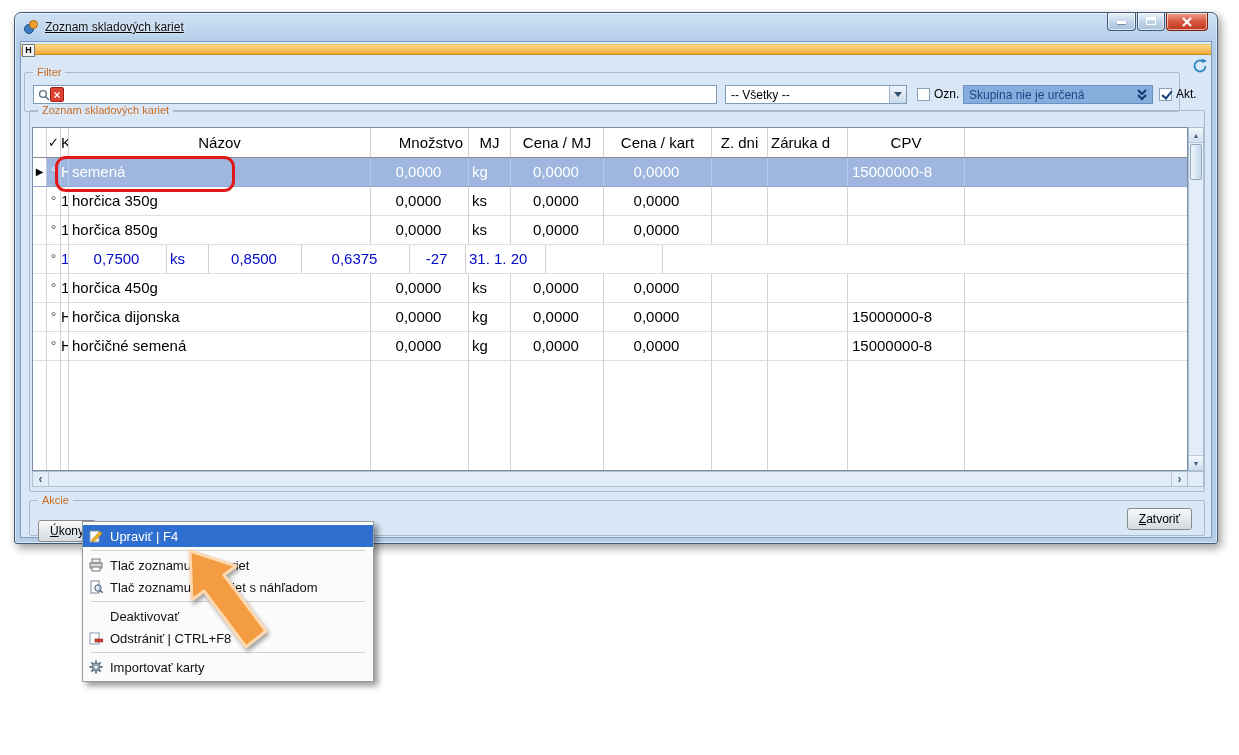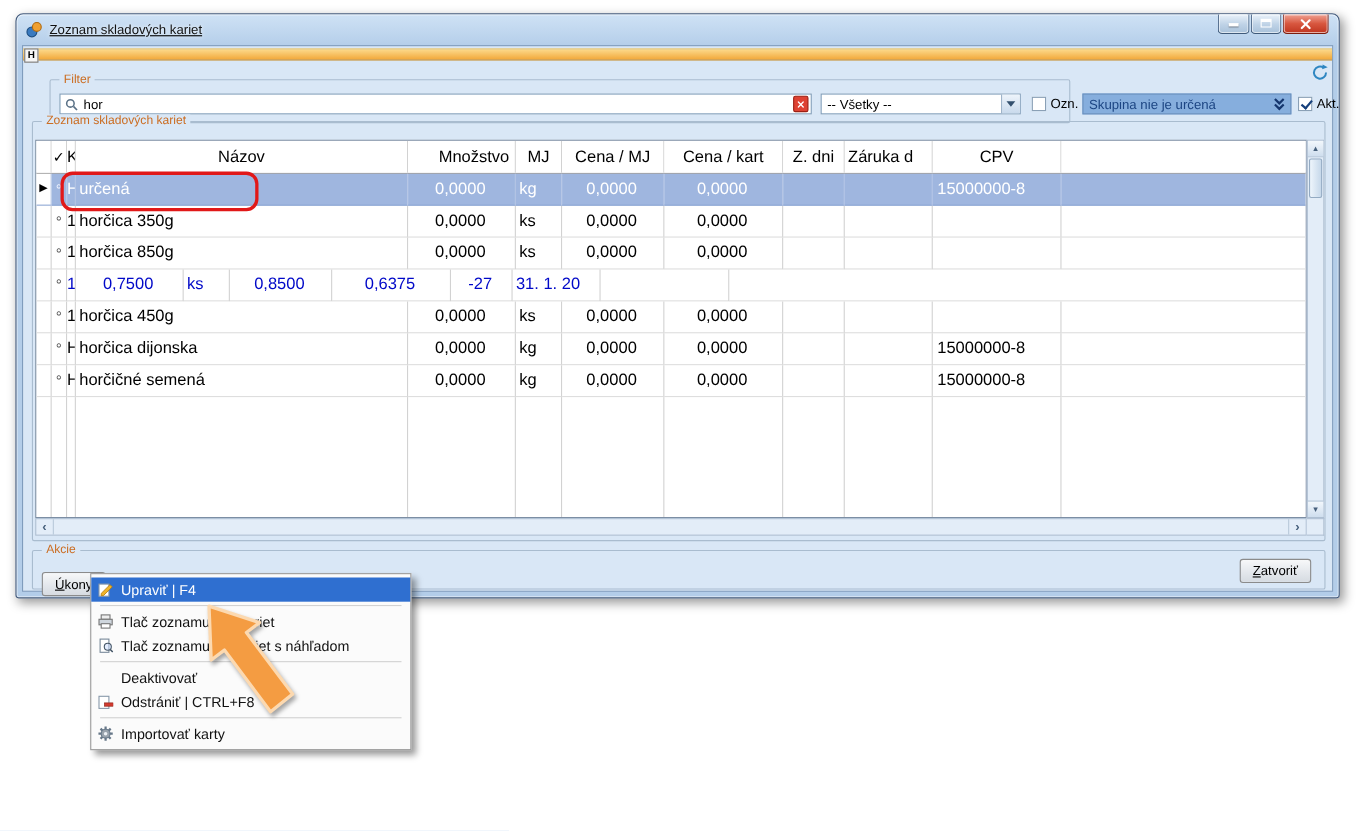--- a/index.html
+++ b/index.html
@@ -33,21 +33,21 @@
   .hbar { position: absolute; left: 0; right: 0; top: 2px; height: 11px;
     background: linear-gradient(#fcd98a, #f2a93b); border-top: 1px solid #ecc25d; border-bottom: 1px solid #c8891f; }
   .hbadge { position: absolute; left: 1px; top: -1px; width: 13px; height: 13px; background: #f6f6f6;
     border: 1px solid #777; font-size: 9px; font-weight: bold; color: #000; text-align: center; line-height: 11px; }
   .refresh { position: absolute; right: 3px; top: 16px; width: 16px; height: 16px; }
 
   
   .groupbox { position: absolute; border: 1px solid #a9bccf; border-radius: 2px; }
   .gb-label { position: absolute; top: -7px; left: 8px; background: #d9e7f6; padding: 0 4px;
     font-size: 11px; color: #cb6d22; }
-  .filter-box { left: 24px; top: 30px; width: 928px; height: 40px; }
+  .filter-box { left: 3px; top: 30px; width: 1156px; height: 40px; }
   .list-box  { left: 8px; top: 68px; width: 1176px; height: 382px; }
   .actions-box { left: 8px; top: 458px; width: 1176px; height: 36px; }
 
   
   .search-input { position: absolute; left: 8px; top: 12px; width: 684px; height: 19px; background: #fff;
     border: 1px solid #7f9db9; display: flex; align-items: center; padding: 0 2px 0 4px; }
   .search-text { font-size: 12px; color: #000; margin-left: 5px; flex: 1; }
   .clear-btn { width: 14px; height: 15px; background: #de4233; border: 1px solid #9c2015; border-radius: 2px;
     display: flex; align-items: center; justify-content: center; }
   .clear-btn .xbars { transform: scale(.62); margin-top: 0; }
@@ -177,21 +177,20 @@
       </svg>
 
       <div class="groupbox filter-box">
         <span class="gb-label">Filter</span>
 
         <div class="search-input">
           <svg width="12" height="12">
             <circle cx="5" cy="5" r="3.4" fill="none" stroke="#5a7186" stroke-width="1.4"></circle>
             <line x1="7.8" y1="7.8" x2="11" y2="11" stroke="#5a7186" stroke-width="1.6"></line>
           </svg>
-          <span class="search-text">hor</span>
           <span class="clear-btn">
               <span class="xbars"></span>
             </span>
         </div>
 
         <div class="dropdown">
           <span>-- Všetky --</span>
           <span class="dd-btn">
               <span class="tri-down"></span>
             </span>
@@ -232,21 +231,21 @@
             <div class="cell col-zdni">Z. dni</div>
             <div class="cell col-zar">Záruka d</div>
             <div class="cell col-cpv">CPV</div>
             <div class="cell col-fill"></div>
           </div>
 
           <div class="g-row row selected">
             <div class="cell col-ind ind">▶</div>
             <div class="cell col-chk marker">°</div>
             <div class="cell col-code">H</div>
-            <div class="cell col-name">určená</div>
+            <div class="cell col-name">semená</div>
             <div class="cell col-qty num">0,0000</div>
             <div class="cell col-mj">kg</div>
             <div class="cell col-cmj num">0,0000</div>
             <div class="cell col-ckart num">0,0000</div>
             <div class="cell col-zdni num"></div>
             <div class="cell col-zar"></div>
             <div class="cell col-cpv">15000000-8</div>
             <div class="cell col-fill"></div>
           </div>
 

